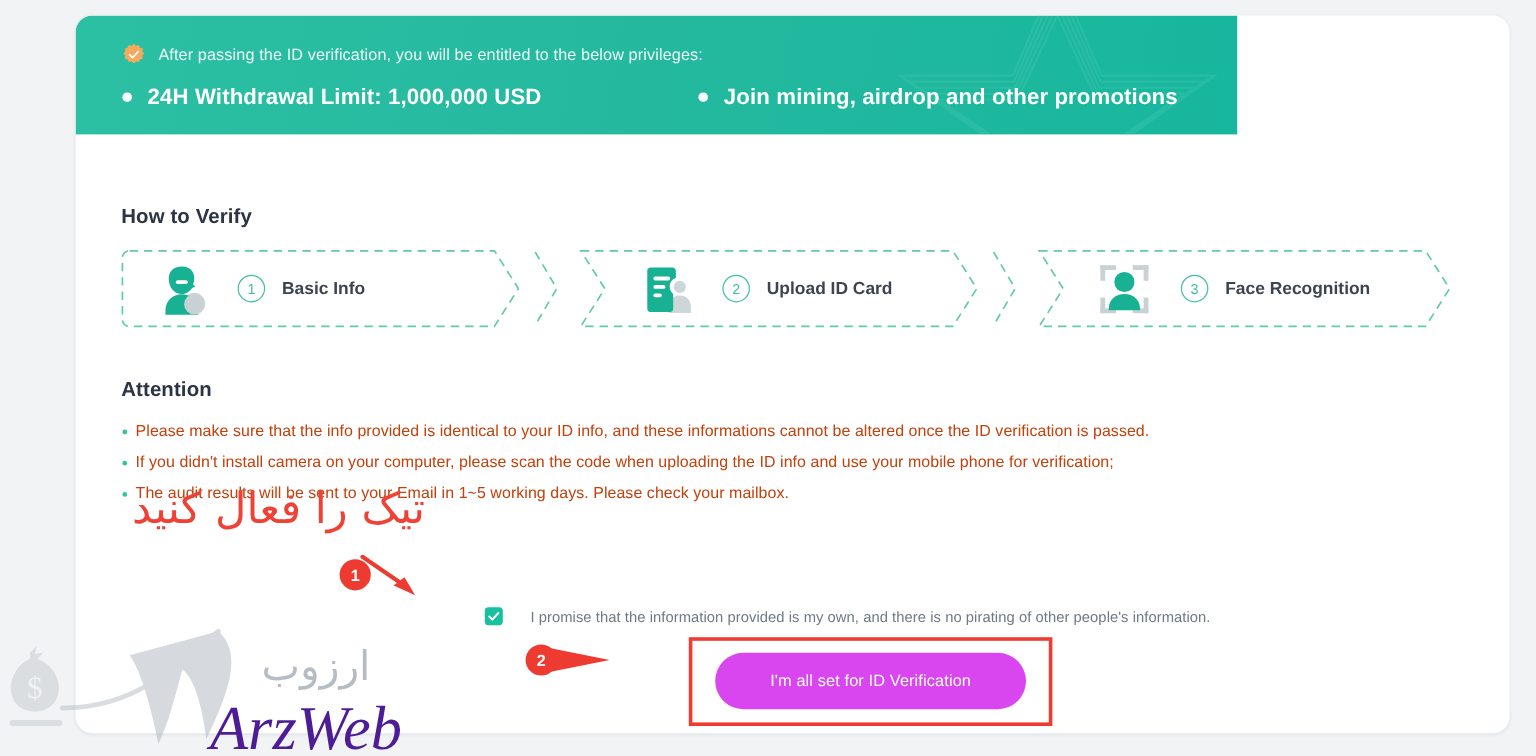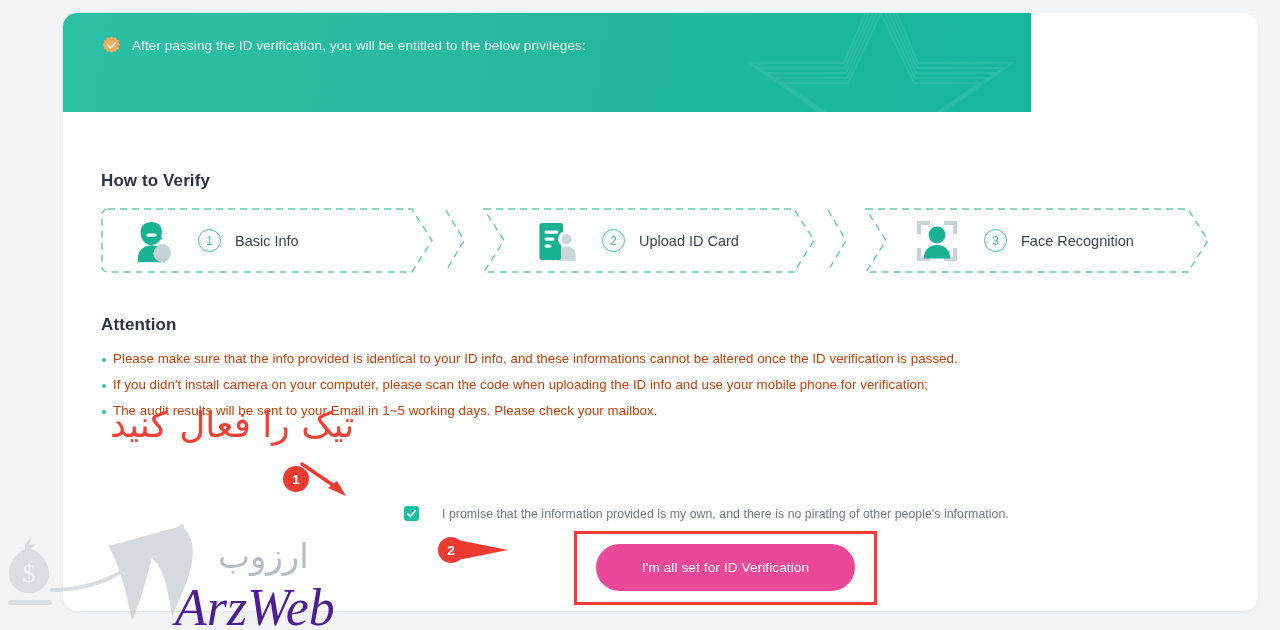--- a/index.html
+++ b/index.html
@@ -57,21 +57,21 @@
   .step-inner{
     position:absolute;top:0;height:79px;display:flex;align-items:center;gap:0;
     padding-left:26px;
   }
   .step-icon{width:50px;height:50px;flex:0 0 auto;margin-right:22px;}
   .step-num{
     width:21px;height:21px;border:1.4px solid #3fbfa6;border-radius:50%;
     display:flex;align-items:center;justify-content:center;
     font-size:12px;color:#3fbfa6;flex:0 0 auto;margin-right:14px;
   }
-  .step-label{font-size:14.5px;color:#3c4452;white-space:nowrap;}
+  .step-label{font-size:14.5px;color:#3c4452;white-space:nowrap;font-weight:bold;}
 
   .sep{position:absolute;top:0;width:26px;height:79px;}
 
   
   .notes{position:absolute;left:39px;top:337px;}
   .note{display:flex;align-items:flex-start;gap:7px;margin-bottom:8px;}
   .note .nd{
     width:4px;height:4px;border-radius:50%;background:#35c2a3;flex:0 0 auto;margin-top:8px;
   }
   .note .nt{font-size:13.3px;color:#c2410c;line-height:18px;letter-spacing:.05px;white-space:nowrap;}
@@ -82,21 +82,21 @@
     width:15px;height:15px;border-radius:3px;background:#18c0a0;
     display:flex;align-items:center;justify-content:center;flex:0 0 auto;
   }
   .consent-label{font-size:12.3px;color:#6f7884;white-space:nowrap;letter-spacing:.05px;}
 
   
   .submit-wrap{position:absolute;left:511px;top:518px;width:297px;height:68px;
     border:3px solid #ef3b31;background:#ffffff;}
   .submit-btn{
     position:absolute;left:19px;top:10px;width:259px;height:47px;border:none;
-    border-radius:24px;background:#ec4899;color:#ffffff;
+    border-radius:24px;background:#d946ef;color:#ffffff;
     font-family:"Liberation Sans","DejaVu Sans",sans-serif;
     font-size:13.6px;cursor:pointer;letter-spacing:.1px;
   }
 
   
   .fa-note{
     position:absolute;left:110px;top:404px;width:280px;
     font-size:36px;color:#ef4136;direction:rtl;text-align:left;
     font-family:"DejaVu Sans",sans-serif;white-space:nowrap;
   }
@@ -143,20 +143,30 @@
       <div class="banner-row1">
         <span class="badge">
           <svg width="19" height="19" viewBox="0 0 24 24">
             <path fill="#f5a95c" d="M12 0.6l2.4 2.0 3.0-0.7 1.2 2.9 3.0 0.7-0.7 3.0 2.0 2.4-2.0 2.4 0.7 3.0-3.0 0.7-1.2 2.9-3.0-0.7-2.4 2.0-2.4-2.0-3.0 0.7-1.2-2.9-3.0-0.7 0.7-3.0-2.0-2.4 2.0-2.4-0.7-3.0 3.0-0.7 1.2-2.9 3.0 0.7z"></path>
             <path fill="none" stroke="#ffffff" stroke-width="1.9" stroke-linecap="round" stroke-linejoin="round" d="M7.6 12.1l3.0 3.1 5.9-6.2"></path>
           </svg>
         </span>
         <span class="banner-note">After passing the ID verification, you will be entitled to the below privileges:</span>
       </div>
 
+      <div class="banner-row2">
+        <span class="perk">
+          <span class="dot"></span>
+          <span class="txt">24H Withdrawal Limit: 1,000,000 USD</span>
+        </span>
+        <span class="perk second">
+          <span class="dot"></span>
+          <span class="txt">Join mining, airdrop and other promotions</span>
+        </span>
+      </div>
     </div>
 
     <div id="howto-title" class="sec-title">How to Verify</div>
 
     <div class="steps">
 
       <div class="step" style="left:0px;width:340px;">
         <svg class="chev" width="340" height="79" viewBox="0 0 340 79">
           <path d="M8,8 H312 L332,39.5 L312,71 H8 A6,6 0 0 1 2,65 V14 A6,6 0 0 1 8,8 Z" fill="none" stroke="#62c9ae" stroke-width="1.4" stroke-dasharray="7 5"></path>
         </svg>

